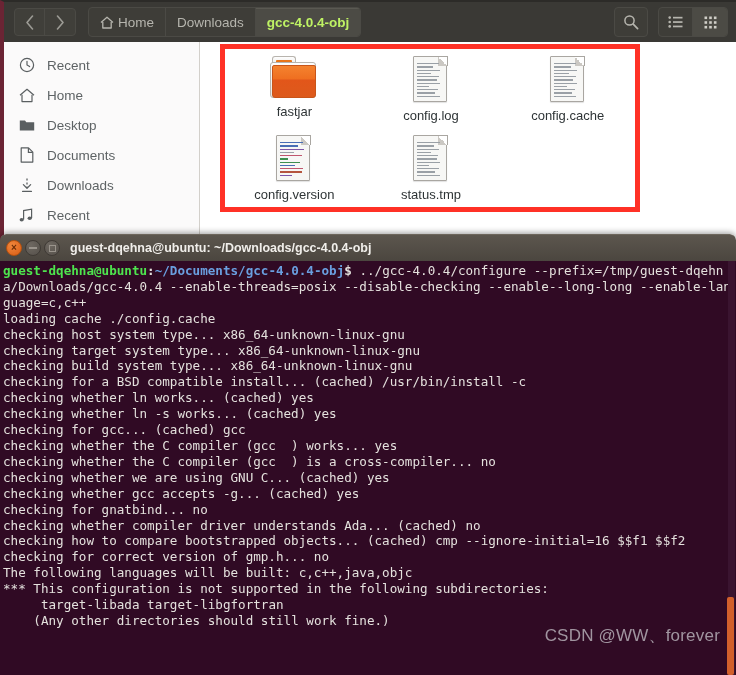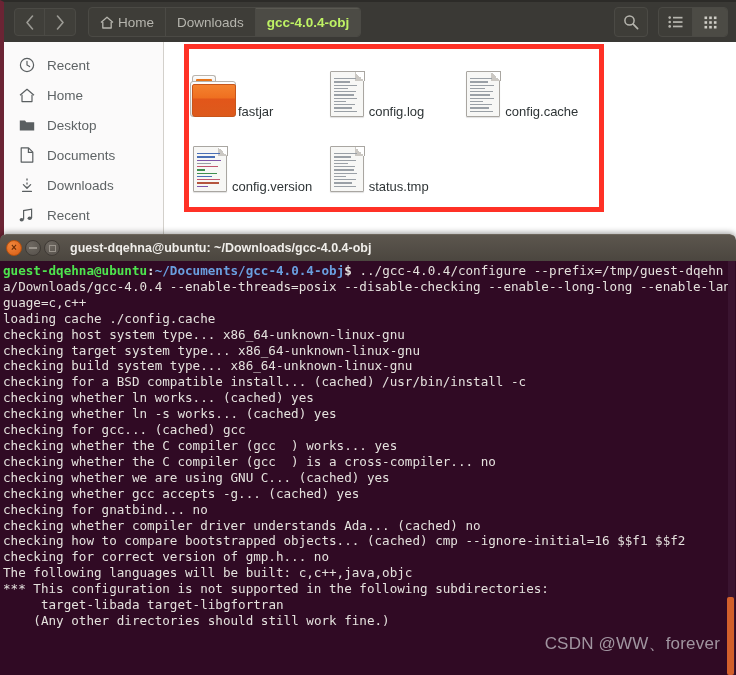--- a/index.html
+++ b/index.html
@@ -99,21 +99,21 @@
     color: #b6b5ae;
     cursor: default;
   }
   .view-btn:last-child { border-right: none; }
   .view-btn.active { background: #4c4b45; }
 
   
   .fm-body { display: flex; height: 200px; background: #ffffff; }
 
   .sidebar {
-    width: 160px;
+    width: 196px;
     background: #fbfafa;
     border-right: 1px solid #d3d0cb;
     padding-top: 8px;
   }
   .side-item {
     display: flex; align-items: center;
     gap: 12px;
     height: 30px;
     padding-left: 14px;
     color: #5e6365;
@@ -145,22 +145,22 @@
 
   .file-grid {
     position: absolute;
     left: 26px; top: 8px;
     width: 410px;
     display: grid;
     grid-template-columns: repeat(3, 1fr);
     row-gap: 6px;
   }
   .file-cell {
-    display: flex; flex-direction: row; align-items: flex-end;
-    padding-top: 21px;
+    display: flex; flex-direction: column; align-items: center;
+    padding-top: 6px;
     cursor: default;
   }
   .file-label {
     margin-top: 4px;
     font-size: 13px;
     color: #2e3436;
     font-family: "Liberation Sans", sans-serif;
     white-space: nowrap;
   }
 
@@ -289,21 +289,21 @@
   .term-thumb {
     position: absolute;
     right: 1px; bottom: 0;
     width: 7px; height: 78px;
     background: #d2602c;
     border-radius: 2px;
   }
 
   .watermark {
     position: absolute;
-    right: 16px; bottom: 20px;
+    right: 16px; bottom: 28px;
     color: #b9b3bb;
     font-size: 17px;
     font-family: "Liberation Sans", sans-serif;
     opacity: 0.82;
     letter-spacing: 0.2px;
     pointer-events: none;
   }
 </style>
 </head>
 <body>

